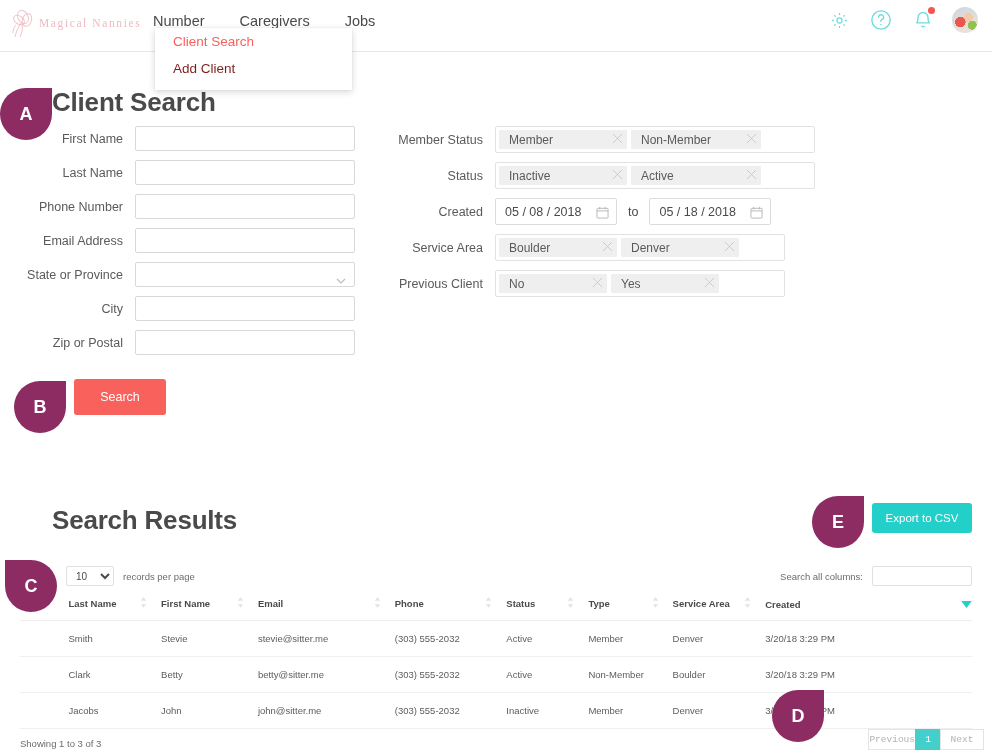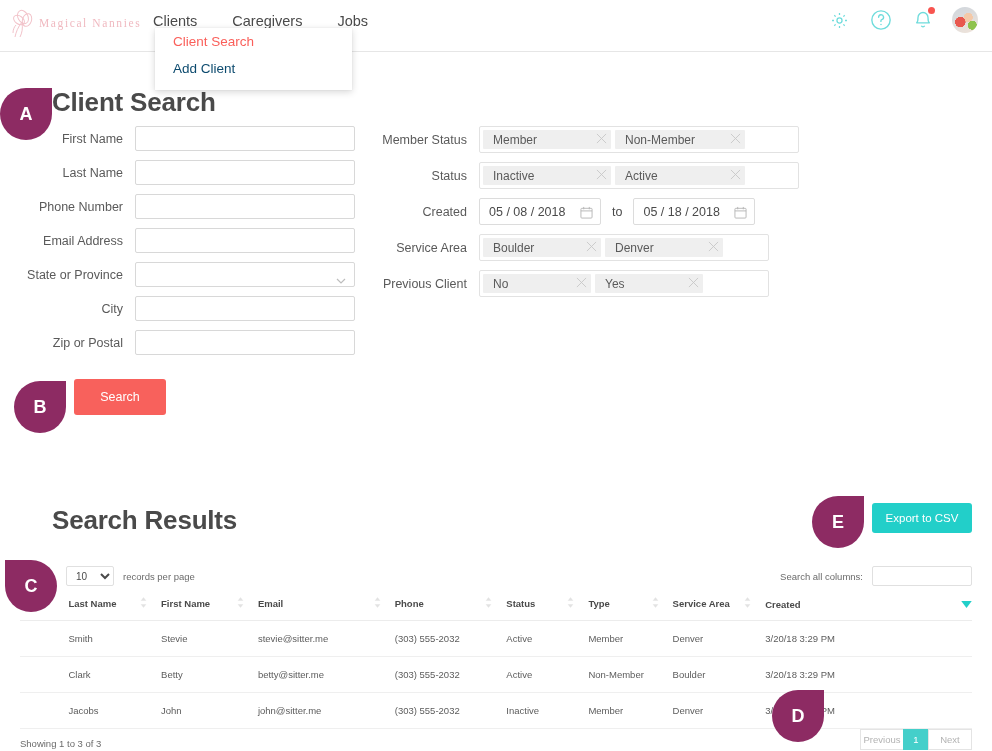--- a/index.html
+++ b/index.html
@@ -42,21 +42,21 @@
       linear-gradient(160deg,#cfd6dd,#f0e4da);
   }
 
   
   #clients-menu {
     position:absolute; left:155px; top:28px; width:197px; height:62px;
     background:#fff;
     box-shadow:0 2px 7px rgba(0,0,0,.16), 0 0 1px rgba(0,0,0,.10);
     z-index:30;
   }
-  .menu-item { font-size:13.5px; padding:6px 0 6px 18px; color:#0c4a6e; cursor:pointer; }
+  .menu-item { font-size:13.5px; padding:6px 0 6px 18px; color:#7f1d1d; cursor:pointer; }
   .menu-item.active { color:#fa5f5a; }
 
   
   .h1 {
     font-size:26px; font-weight:bold; color:#4a4a4a; letter-spacing:-0.2px;
   }
   #page-title { position:absolute; left:52px; top:87px; }
   #results-title { position:absolute; left:52px; top:505px; }
 
   
@@ -83,21 +83,21 @@
     width:220px; height:25px; border:1px solid #d8d8d8; background:#fff;
     border-radius:2px; font-size:12.5px; padding:0 7px; color:#4a4a4a;
     font-family:"Liberation Sans", sans-serif; outline:none;
   }
   .selwrap { position:relative; width:220px; }
   .selwrap .chev {
     position:absolute; right:9px; top:8px; width:10px; height:6px; pointer-events:none;
   }
 
   
-  #right-form { position:absolute; left:374px; top:126px; width:470px; }
+  #right-form { position:absolute; left:390px; top:126px; width:470px; }
   #right-form .flabel { width:105px; padding-right:12px; }
   .tagbox {
     border:1px solid #e2e2e2; border-radius:2px; background:#fff;
     height:27px; display:flex; align-items:center; padding:0 3px; gap:4px;
   }
   .tagbox.w1 { width:320px; }
   .tagbox.w2 { width:290px; }
   .tag {
     background:#efefef; height:19px; display:flex; align-items:center;
     font-size:12px; color:#5a5a5a; padding:0 4px 0 10px; gap:14px;
@@ -182,21 +182,21 @@
       linear-gradient(180deg,#b9c7cf 0 48%, #6e8794 49%, #4d6472 100%);
     position:relative;
   }
   .av-john::after {
     content:""; position:absolute; left:44%; top:30%; width:14%; height:52%;
     background:#1b1b1b; border-radius:2px;
   }
 
   
   #showing { position:absolute; left:20px; top:738px; font-size:9.5px; color:#6b6b6b; }
-  #pager { position:absolute; right:20px; top:729px; display:flex; }
+  #pager { position:absolute; right:8px; top:729px; display:flex;font-family:Liberation Mono, monospace; }
   .pbtn {
     height:21px; min-width:44px; border:1px solid #e4e4e4; background:#fff;
     font-size:9.5px; color:#b3b3b3; display:flex; align-items:center; justify-content:center;
     cursor:pointer; margin-left:-1px;
   }
   .pbtn.num { min-width:26px; background:#44cfca; color:#fff; border-color:#44cfca; }
 </style>
 </head>
 <body>
 
@@ -211,21 +211,21 @@
           <path d="M12 14 C8 19, 6 24, 5 29"></path>
           <path d="M12 15 C13 20, 12 25, 10 29"></path>
           <path d="M6 17 C4 19, 3 22, 3 25"></path>
         </g>
       </svg>
     </span>
     <span class="wordmark">Magical Nannies</span>
   </div>
 
   <div class="navlinks">
-    <span class="navlink">Clients</span>
+    <span class="navlink">Number</span>
     <span class="navlink">Caregivers</span>
     <span class="navlink">Jobs</span>
   </div>
 
   <div class="navicons">
     <span class="navicon">
       <svg width="19" height="19" viewBox="0 0 24 24" fill="none" stroke="#6fdcdc" stroke-width="1.6">
         <circle cx="12" cy="12" r="3.2"></circle>
         <path d="M12 2.6v2.4M12 19v2.4M21.4 12H19M5 12H2.6M18.6 5.4l-1.7 1.7M7.1 16.9l-1.7 1.7M18.6 18.6l-1.7-1.7M7.1 7.1L5.4 5.4"></path>
       </svg>

